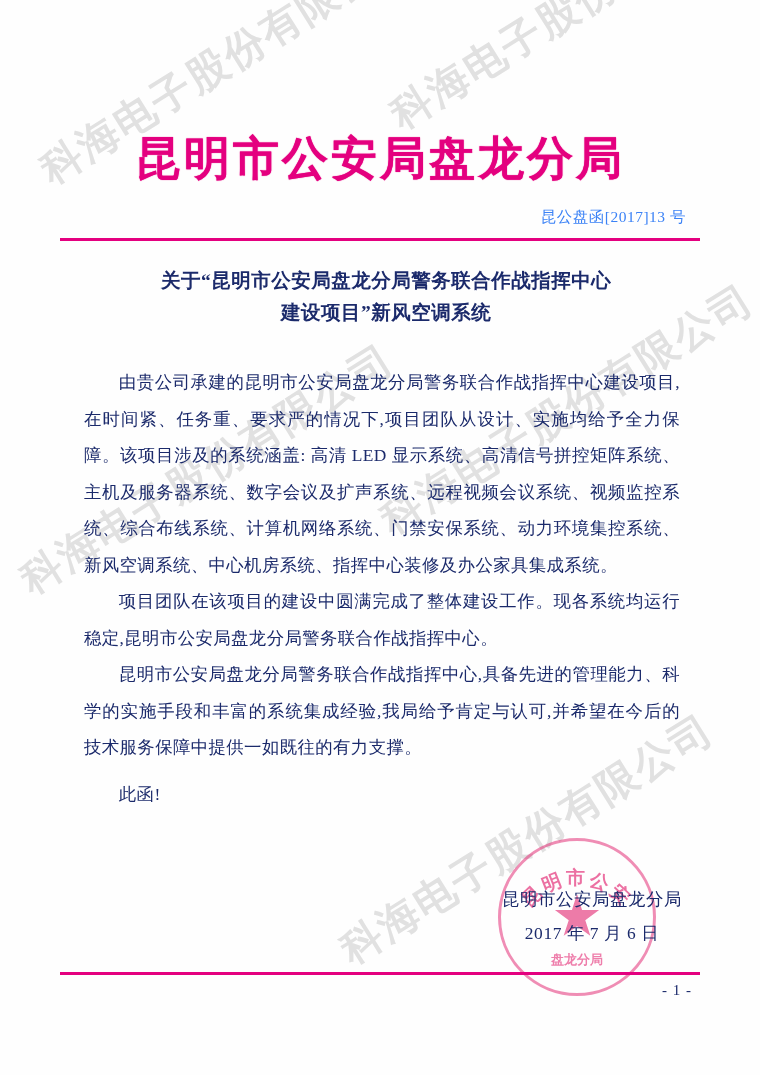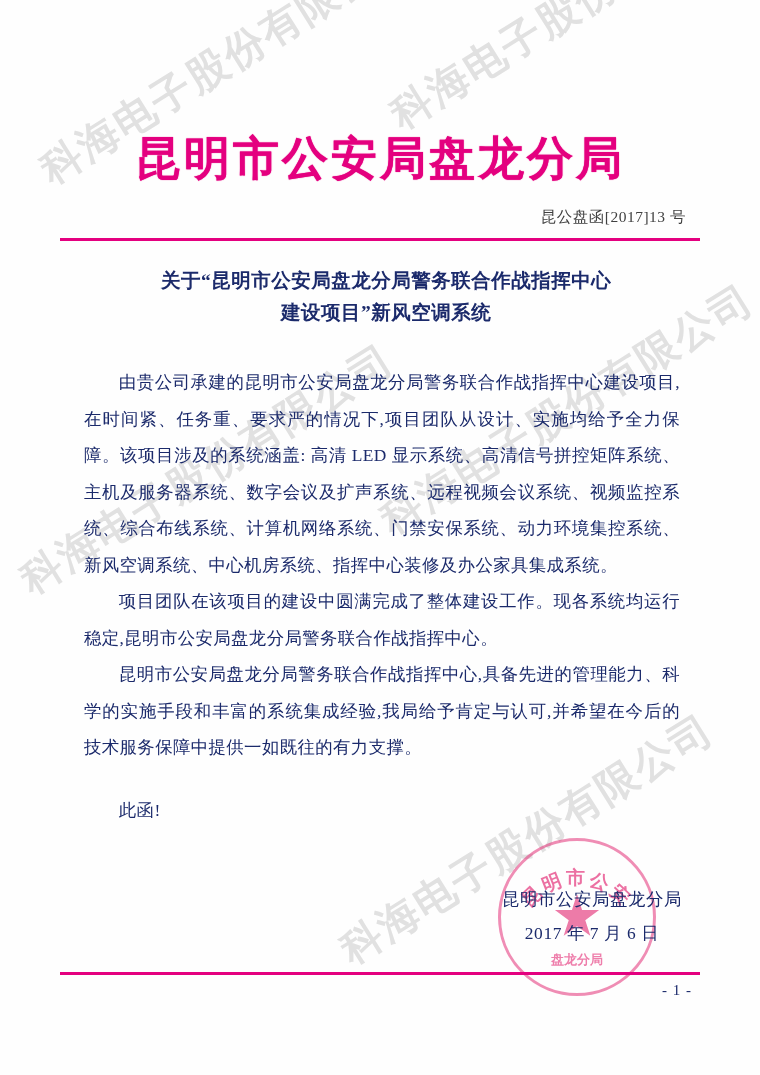--- a/index.html
+++ b/index.html
@@ -52,21 +52,21 @@
     letter-spacing: 3px;
     color: #e4007f;
     text-shadow: 0 0 1px #e4007f;
   }
 
   .doc-number {
     position: absolute;
     top: 207px;
     right: 74px;
     font-size: 15.5px;
-    color: #404040;
+    color: #3b82f6;
     letter-spacing: 0.5px;
   }
 
   .rule-top {
     position: absolute;
     top: 238px;
     left: 60px;
     right: 60px;
     height: 3px;
     background: #e4007f;
@@ -97,21 +97,21 @@
     color: #1b2a6b;
     text-align: justify;
     letter-spacing: 0.4px;
   }
   .salutation { margin: 0 0 0 0; }
   .para {
     margin: 0;
     text-indent: 2em;
   }
   .closing {
-    margin: 26px 0 0 0;
+    margin: 10px 0 0 0;
     text-indent: 2em;
   }
 
   
   .signature {
     position: absolute;
     right: 78px;
     top: 882px;
     text-align: center;
     font-size: 17.4px;

